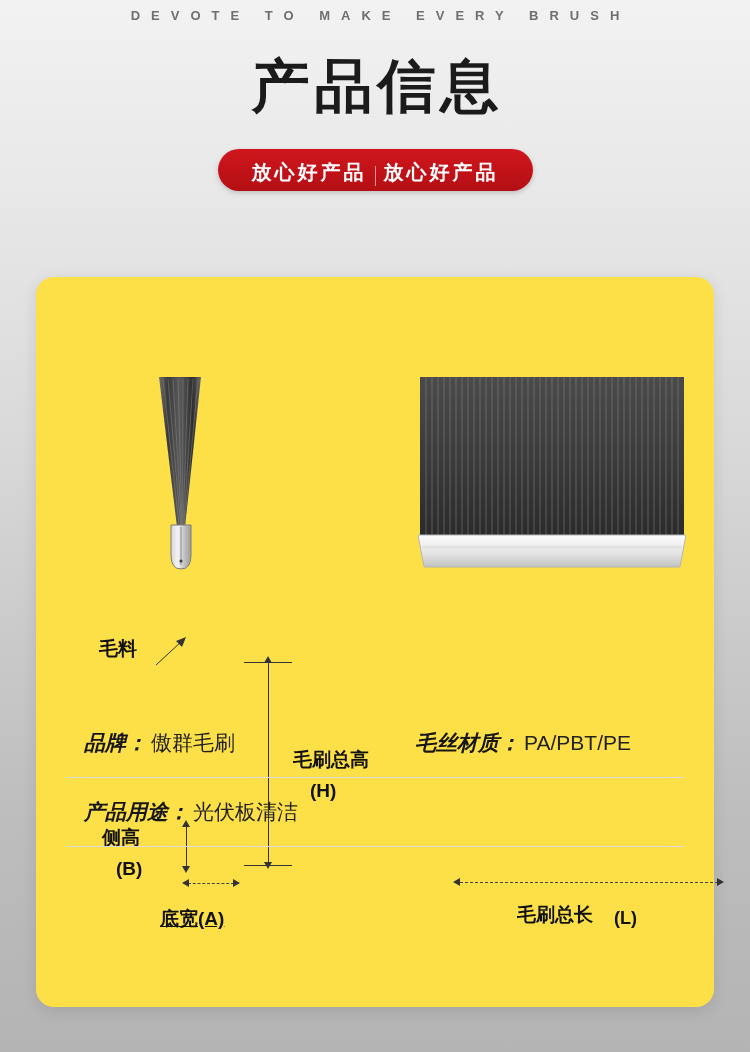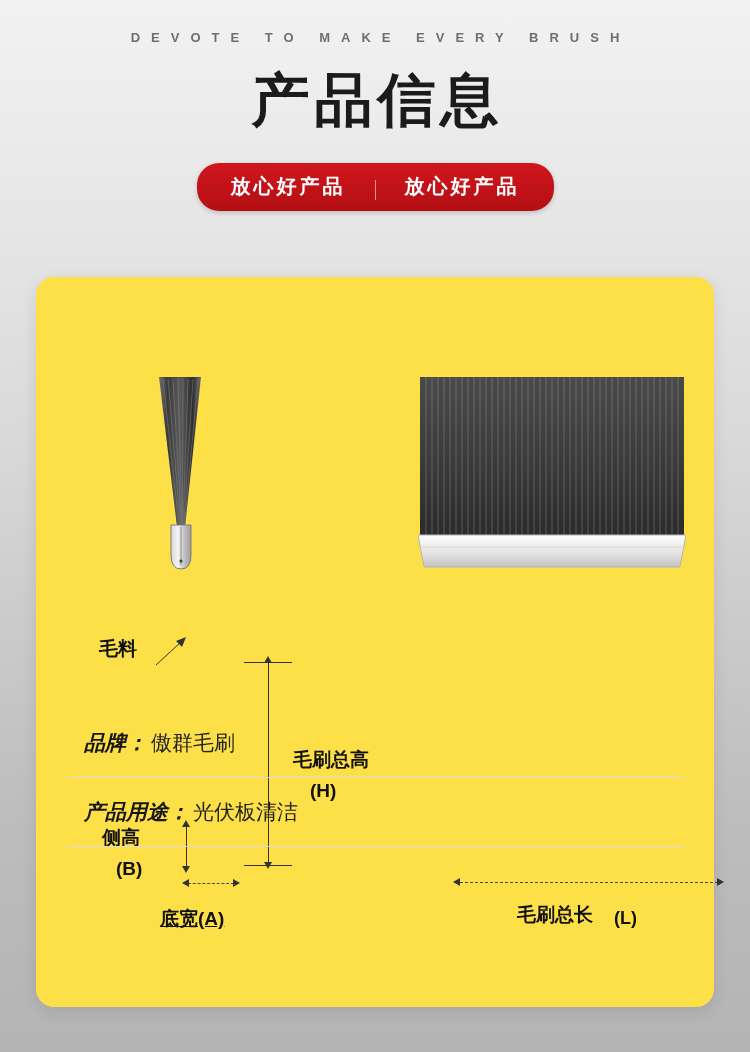--- a/index.html
+++ b/index.html
@@ -11,32 +11,32 @@
     height: 1052px;
     font-family: "Liberation Sans", "DejaVu Sans", sans-serif;
     background: linear-gradient(180deg, #f2f2f2 0%, #e8e8e8 18%, #d9d9d9 42%, #c9c9c9 62%, #bdbdbd 78%, #b4b4b4 100%);
     overflow: hidden;
     position: relative;
   }
 
   
   .kicker {
     text-align: center;
-    padding-top: 30px;
+    padding-top: 8px;
     font-size: 13px;
     letter-spacing: 11px;
     color: #6f6f6f;
     font-weight: 600;
     text-indent: 11px;
   }
 
   
   .title {
     text-align: center;
-    margin-top: 26px;
+    margin-top: 34px;
     font-size: 58px;
     font-weight: 800;
     color: #1b1b1b;
     letter-spacing: 5px;
     text-indent: 5px;
     line-height: 1;
   }
 
   
   .ribbon-wrap {
@@ -44,25 +44,25 @@
     display: flex;
     justify-content: center;
   }
   .ribbon {
     position: relative;
     background: linear-gradient(180deg, #d0161d 0%, #b30f14 100%);
     color: #fff;
     font-size: 20px;
     font-weight: 700;
     letter-spacing: 3px;
-    padding: 10px 34px 11px 34px;
+    padding: 10px 34px 5px 34px;
     border-radius: 22px;
     display: flex;
     align-items: flex-end;
-    gap: 29px;
+    gap: 8px;
     box-shadow: 0 2px 5px rgba(0,0,0,0.18);
   }
   .ribbon .divider {
     width: 1px;
     height: 20px;
     background: rgba(255,255,255,0.55);
     display: inline-block;
   }
 
   
@@ -336,20 +336,24 @@
     <div class="lbl" style="left:578px; top:631px; font-size:18px;">(L)</div>
   </div>
 
   <div class="specs">
 
     <div class="spec-row">
       <div class="spec-cell">
         <span class="spec-key">品牌：</span>
         <span class="spec-val">傲群毛刷</span>
       </div>
+      <div class="spec-cell">
+        <span class="spec-key">毛丝材质：</span>
+        <span class="spec-val">PA/PBT/PE</span>
+      </div>
     </div>
 
 
     <div class="spec-row">
       <div class="spec-cell">
         <span class="spec-key">产品用途：</span>
         <span class="spec-val">光伏板清洁</span>
       </div>
       <div class="spec-cell">
         <span class="spec-key"></span>

